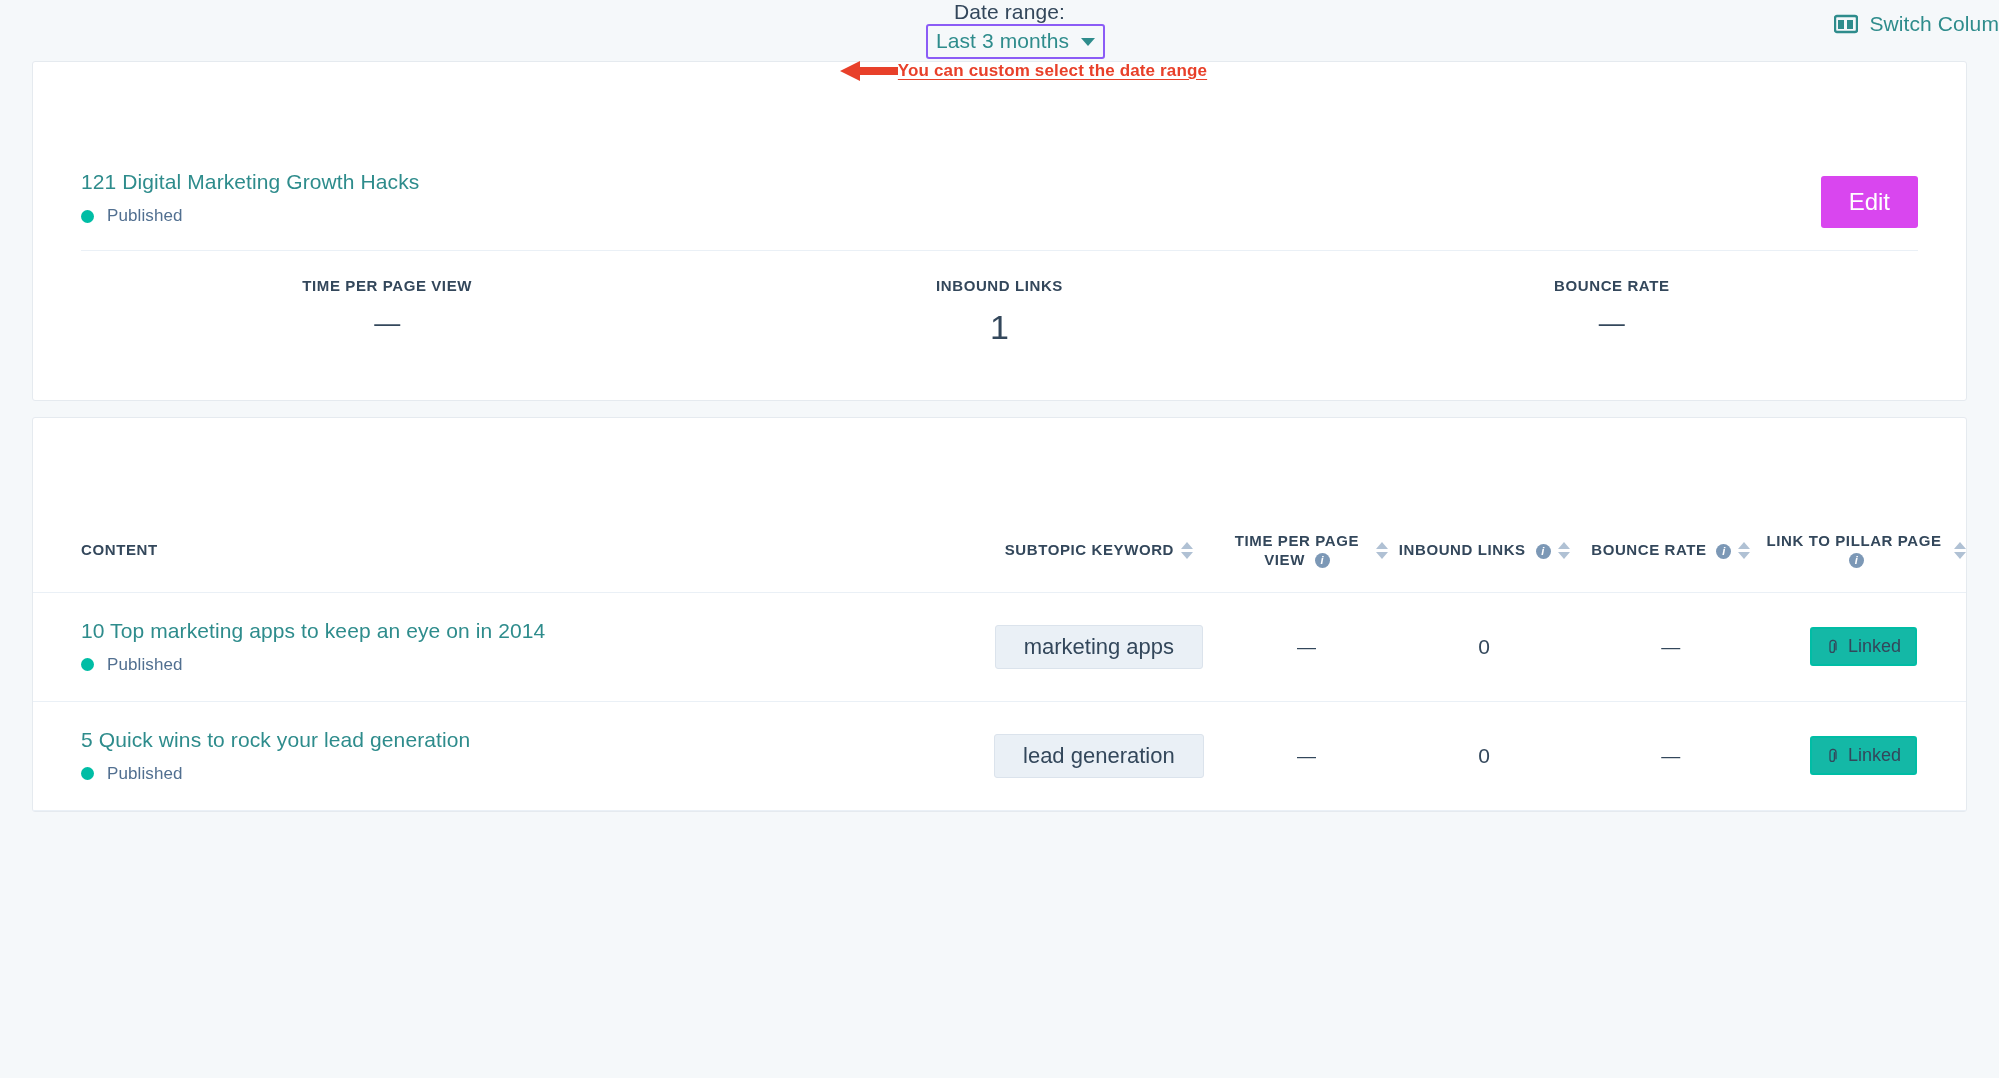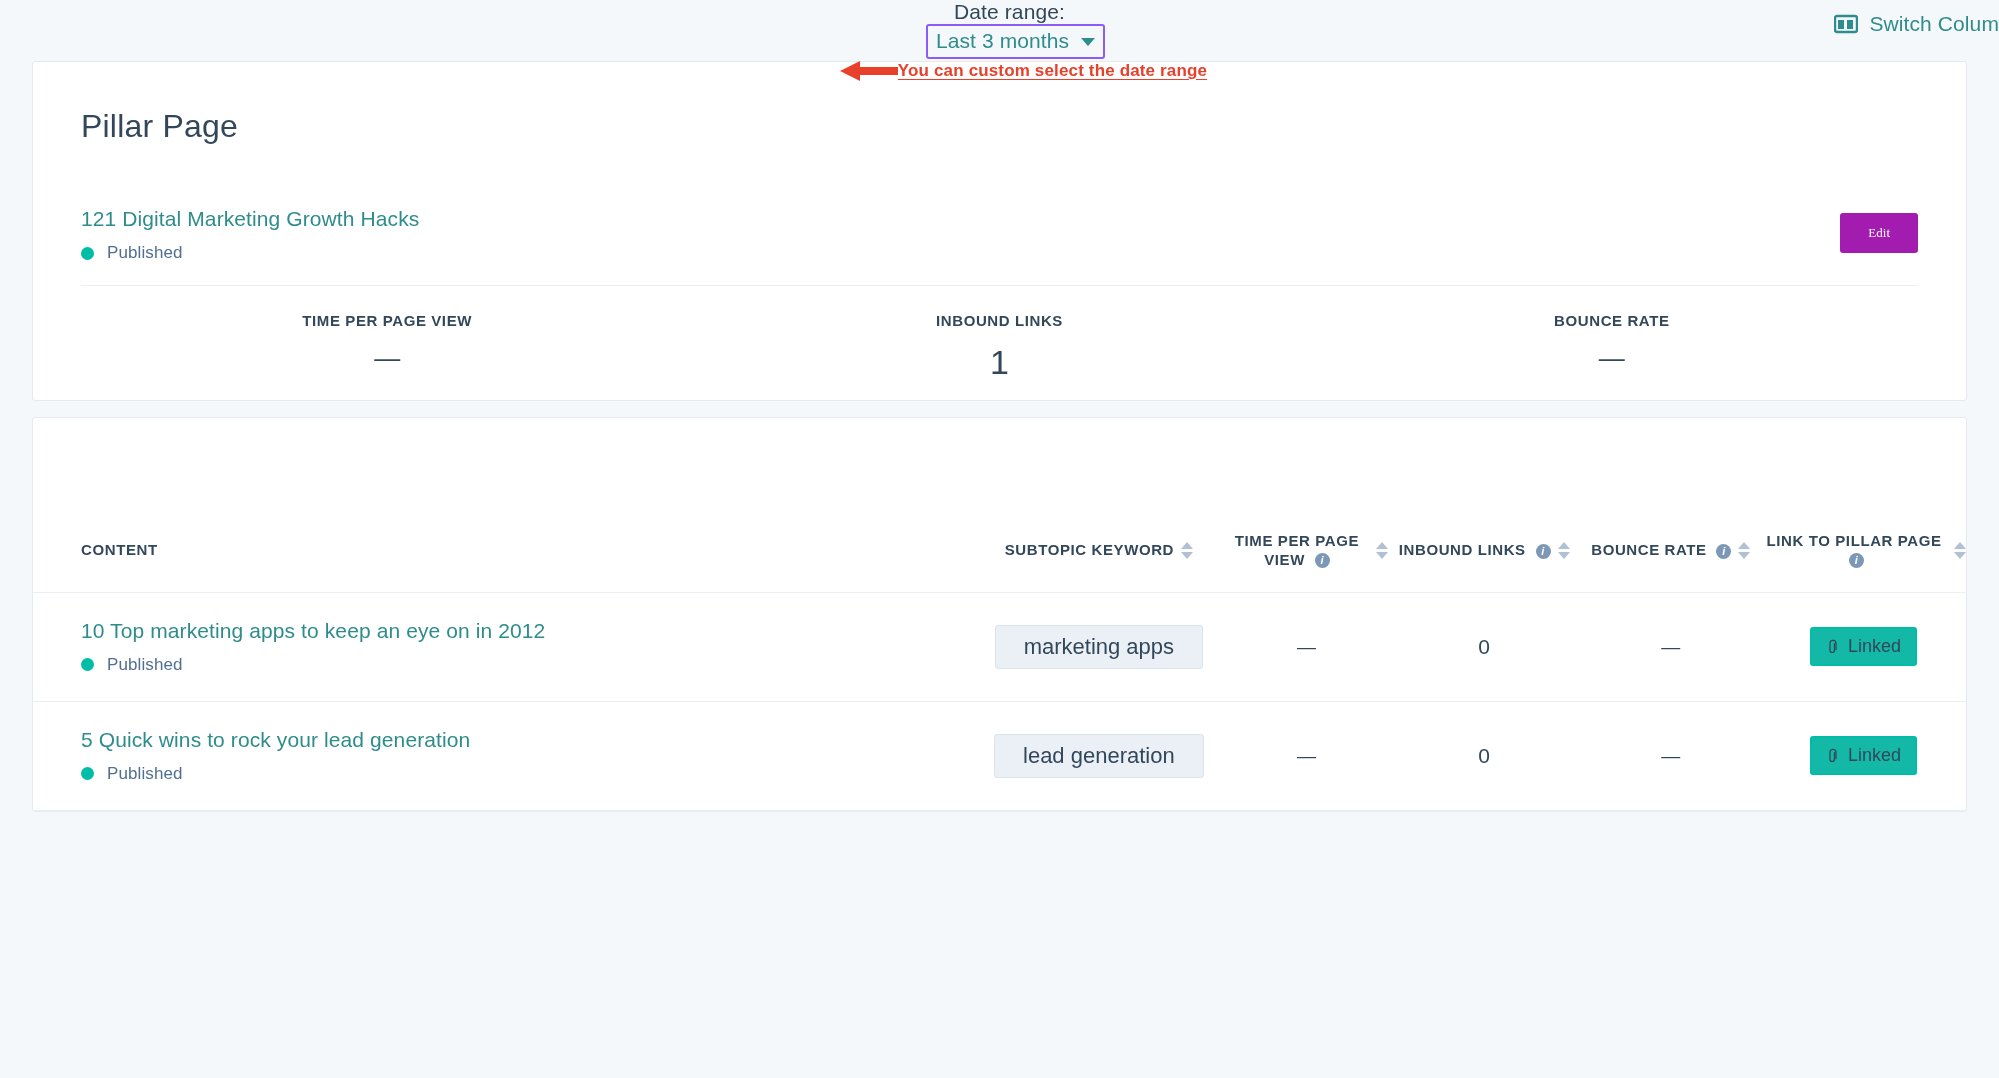--- a/index.html
+++ b/index.html
@@ -120,28 +120,28 @@
     background: #00bda5;
     display: inline-block;
   }
   .status-text {
     font-size: 17px;
     color: #516f90;
     margin-left: 13px;
     letter-spacing: 0.1px;
   }
   .btn-edit {
-    background: #a21caf;
+    background: #d946ef;
     color: #ffffff;
-    font-size: 13px;
+    font-size: 24px;
     border: none;
     border-radius: 3px;
     padding: 12px 28px;
     cursor: pointer;
-    font-family: Liberation Serif, serif;
+    font-family: Liberation Sans, sans-serif;
     margin-top: 6px;
   }
 
   .divider {
     border-top: 1px solid #eaf0f6;
     margin: 22px 48px 0 48px;
   }
 
   .metrics {
     display: flex;
@@ -297,21 +297,20 @@
     <svg width="24" height="20" viewBox="0 0 24 20">
       <rect x="1" y="2" width="22" height="16" rx="2" fill="none" stroke="#2e8c8c" stroke-width="2.4"></rect>
       <rect x="4" y="6" width="6" height="9" fill="#2e8c8c"></rect>
       <rect x="13" y="6" width="6" height="9" fill="#2e8c8c"></rect>
     </svg>
     <span class="label">Switch Colum</span>
   </div>
 </div>
 
 <div class="card card-pillar">
-  <div class="card-title">Pillar Page</div>
 
   <div class="pillar-row">
     <div>
       <div class="pillar-link">121 Digital Marketing Growth Hacks</div>
       <div class="status-line">
         <span class="status-dot"></span>
         <span class="status-text">Published</span>
       </div>
     </div>
     <button class="btn-edit">Edit</button>
@@ -404,21 +403,21 @@
               <span class="sort-down"></span>
             </span>
           </span>
         </th>
       </tr>
     </thead>
 
     <tbody>
       <tr>
         <td class="col-content">
-          <div class="row-link">10 Top marketing apps to keep an eye on in 2012</div>
+          <div class="row-link">10 Top marketing apps to keep an eye on in 2014</div>
           <div class="status-line">
             <span class="status-dot"></span>
             <span class="status-text">Published</span>
           </div>
         </td>
         <td>
           <span class="keyword-chip">marketing apps</span>
         </td>
         <td class="cell-dash">—</td>
         <td class="cell-num">0</td>

